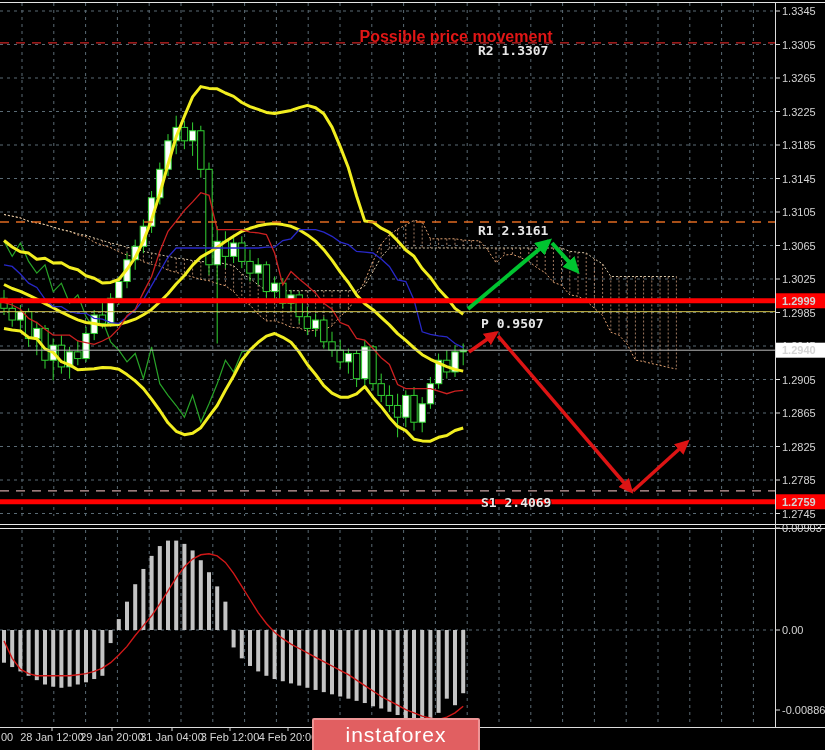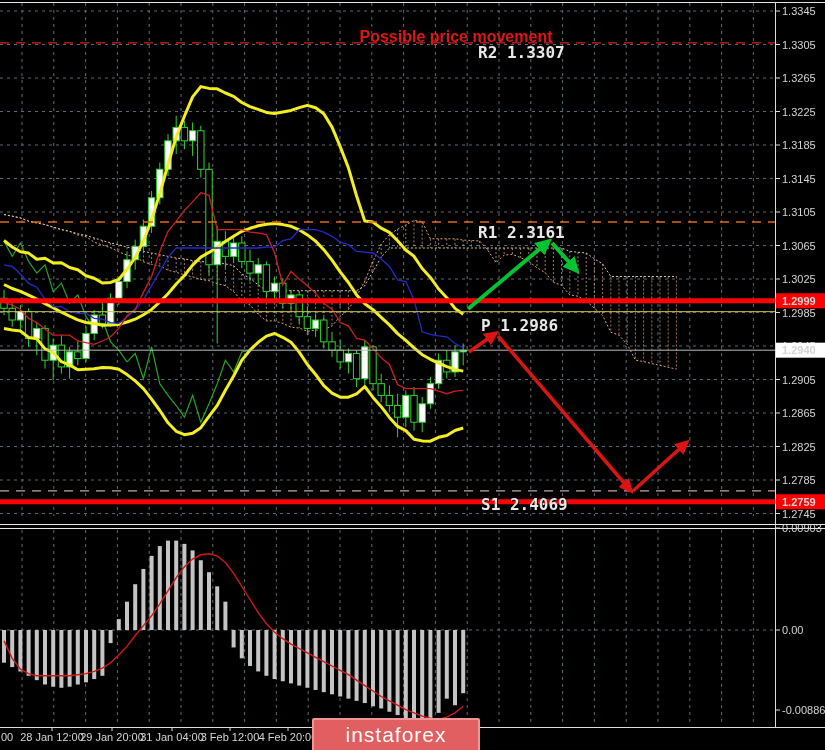--- a/index.html
+++ b/index.html
@@ -2,21 +2,21 @@
 <html><head>
 <meta charset="utf-8">
 <style>
   html,body{margin:0;padding:0;background:#111;}
   .screen{position:relative;width:825px;height:750px;background:#000;overflow:hidden;
           font-family:"Liberation Sans",sans-serif;}
   svg{position:absolute;left:0;top:0;}
   svg text{font-family:"Liberation Sans",sans-serif;font-size:11px;fill:#d4d4d4;}
   .chart-title{position:absolute;left:331px;top:28px;width:250px;font-size:16px;font-weight:bold;
                text-align:center;letter-spacing:0px;white-space:nowrap;}
-  .lvl-label{position:absolute;font-family:"DejaVu Sans Mono",monospace;font-size:16px;
+  .lvl-label{position:absolute;font-family:"DejaVu Sans Mono",monospace;font-size:13px;
              font-weight:bold;color:#e8e8e8;white-space:nowrap;text-shadow:1px 1px 0 #000;}
   #lbl-r2{left:478px;top:43px;}
   #lbl-r1{left:478px;top:223px;}
   #lbl-p{left:481px;top:316px;}
   #lbl-s1{left:481px;top:495px;}
   .watermark{position:absolute;left:312px;top:718px;width:168px;height:34px;
              display:flex;align-items:center;justify-content:center;
              font-size:21px;letter-spacing:1px;box-sizing:border-box;border-radius:2px;}
 </style>
 </head>
@@ -423,16 +423,16 @@
       <line x1="172" y1="727" x2="172" y2="731" stroke="#dcdcdc"></line>
       <text x="172" y="741" text-anchor="middle">31 Jan 04:00</text>
       <line x1="230" y1="727" x2="230" y2="731" stroke="#dcdcdc"></line>
       <text x="230" y="741" text-anchor="middle">3 Feb 12:00</text>
       <line x1="288" y1="727" x2="288" y2="731" stroke="#dcdcdc"></line>
       <text x="288" y="741" text-anchor="middle">4 Feb 20:00</text>
     </svg>
   <div class="chart-title" id="title" style="color: rgb(224, 22, 22);">Possible price movement</div>
   <div class="lvl-label" id="lbl-r2">R2 1.3307</div>
   <div class="lvl-label" id="lbl-r1">R1 2.3161</div>
-  <div class="lvl-label" id="lbl-p">P 1.2986</div>
+  <div class="lvl-label" id="lbl-p">P 0.9507</div>
   <div class="lvl-label" id="lbl-s1">S1 2.4069</div>
   <div class="watermark" id="wm" style="background: rgb(225, 95, 97); border: 2px solid rgb(238, 149, 150); color: rgb(255, 255, 255);">instaforex</div>
 </div>
 
 </body></html>

